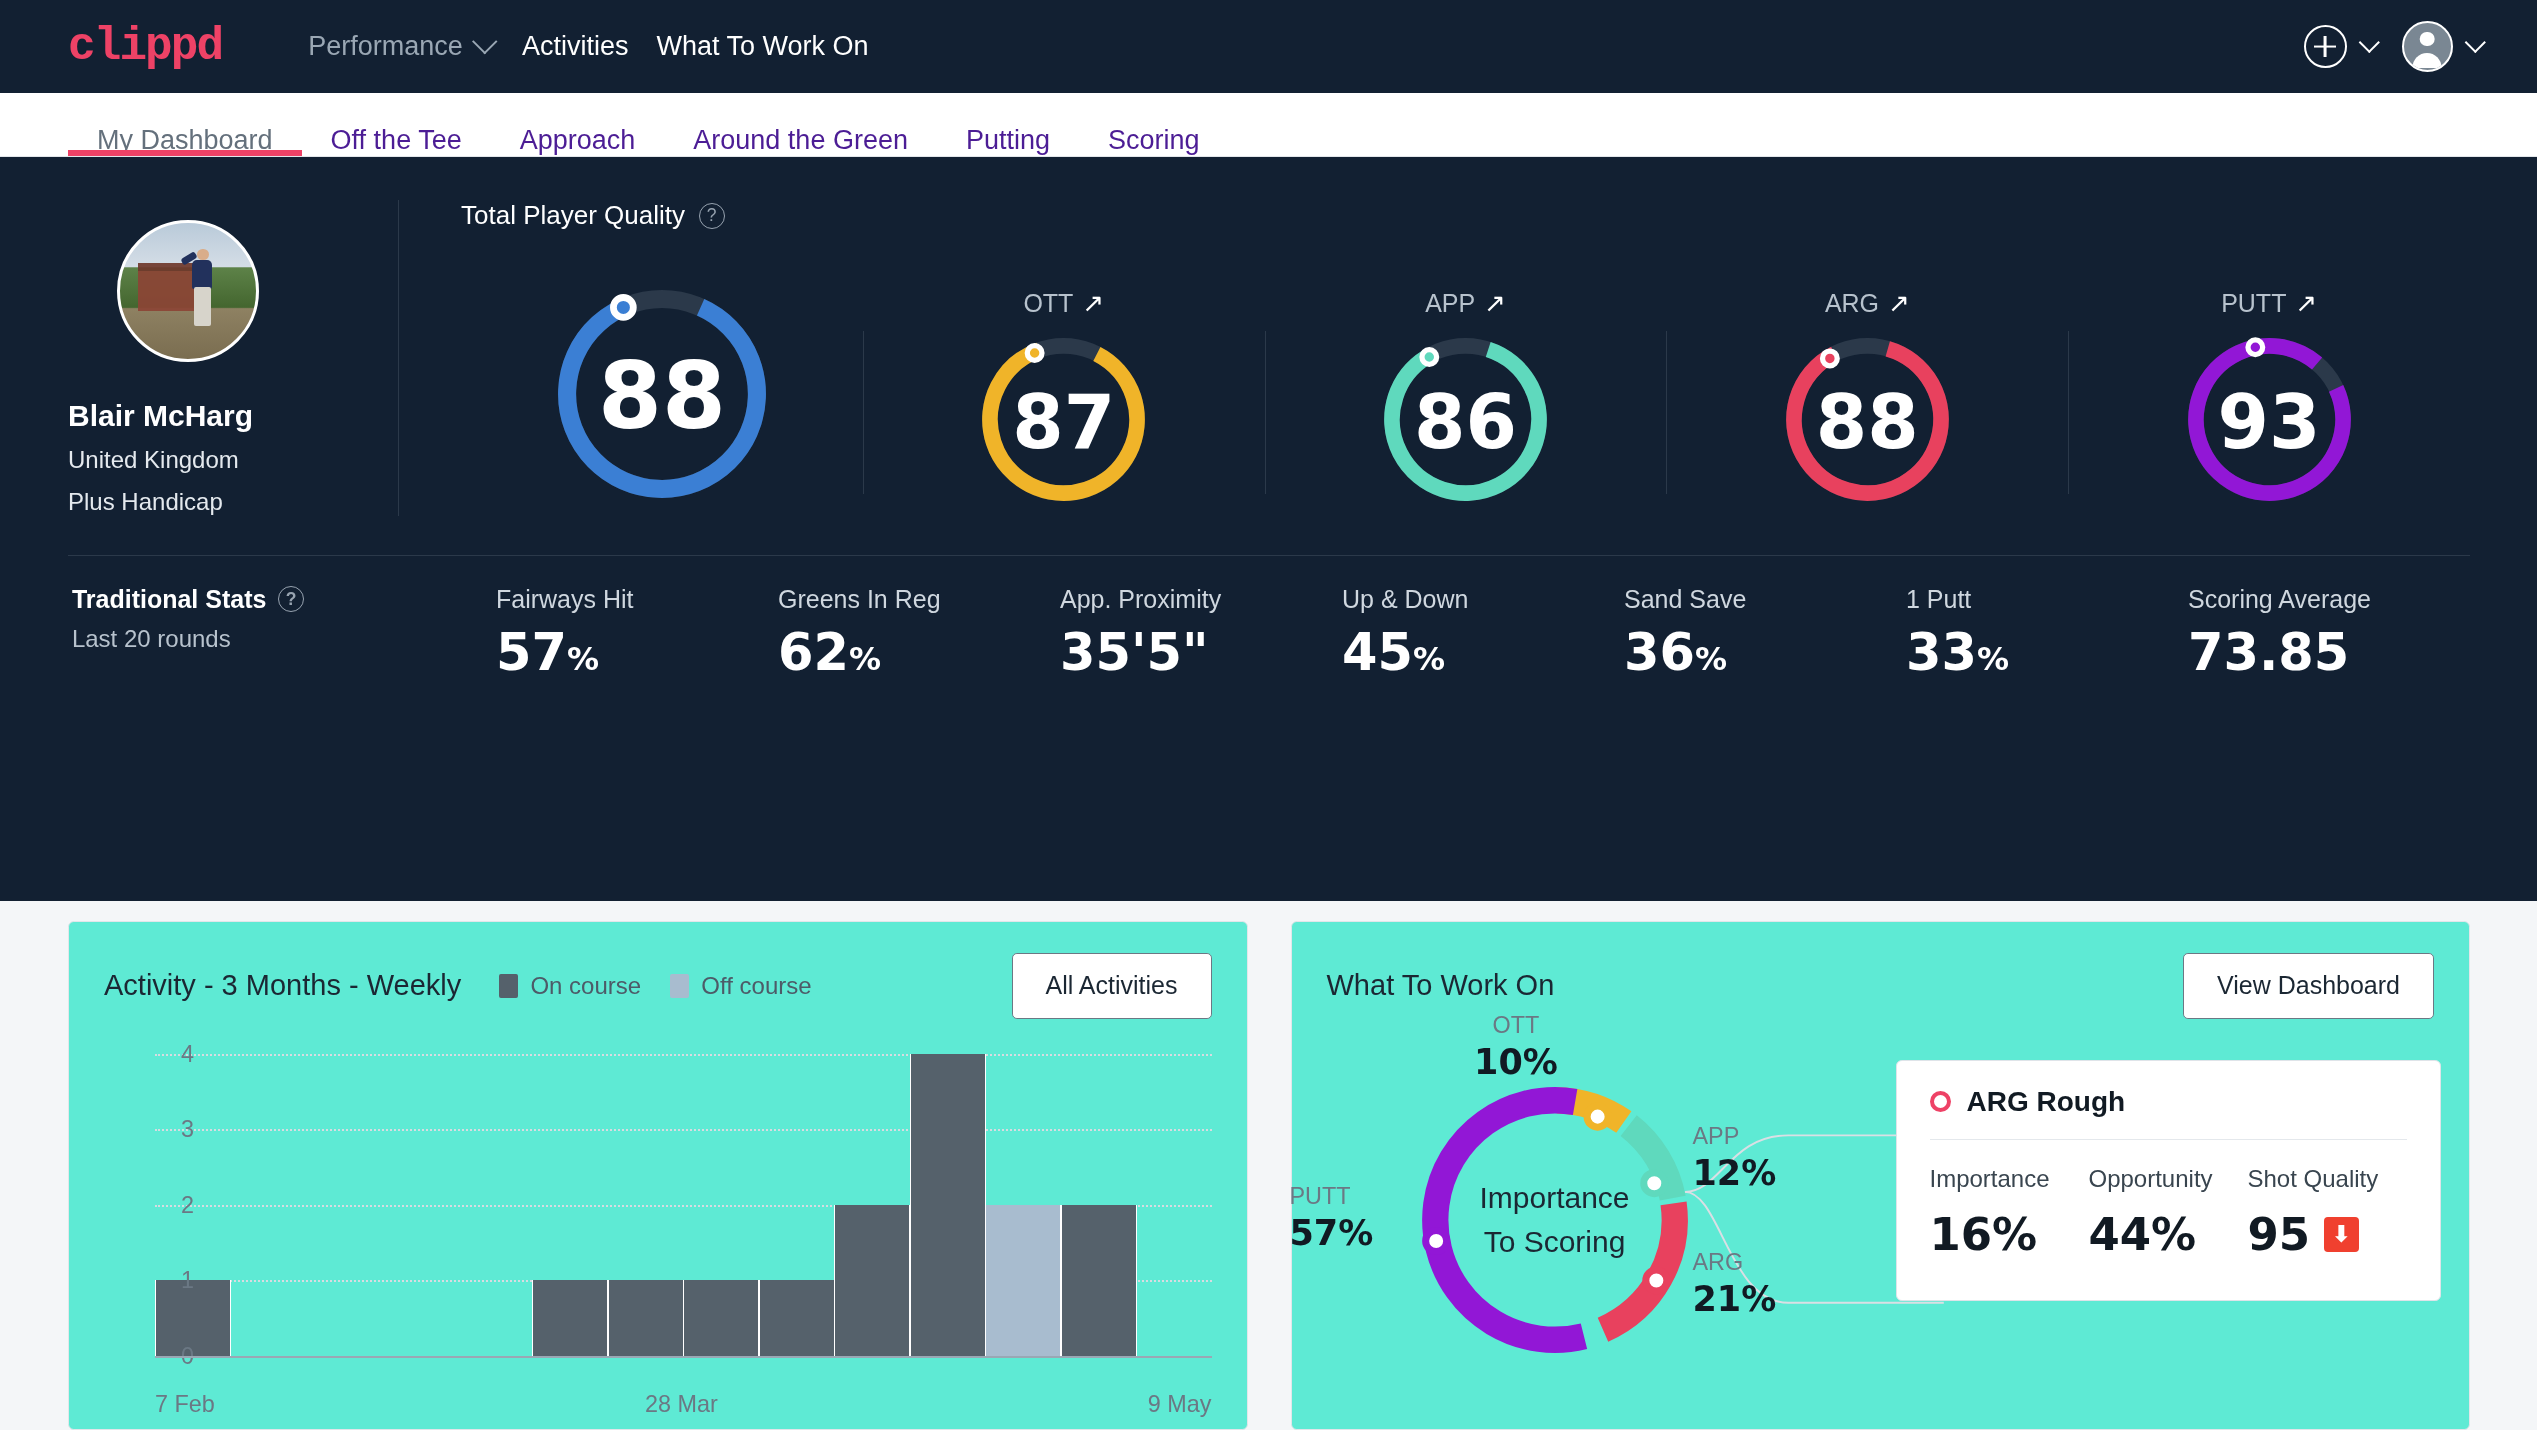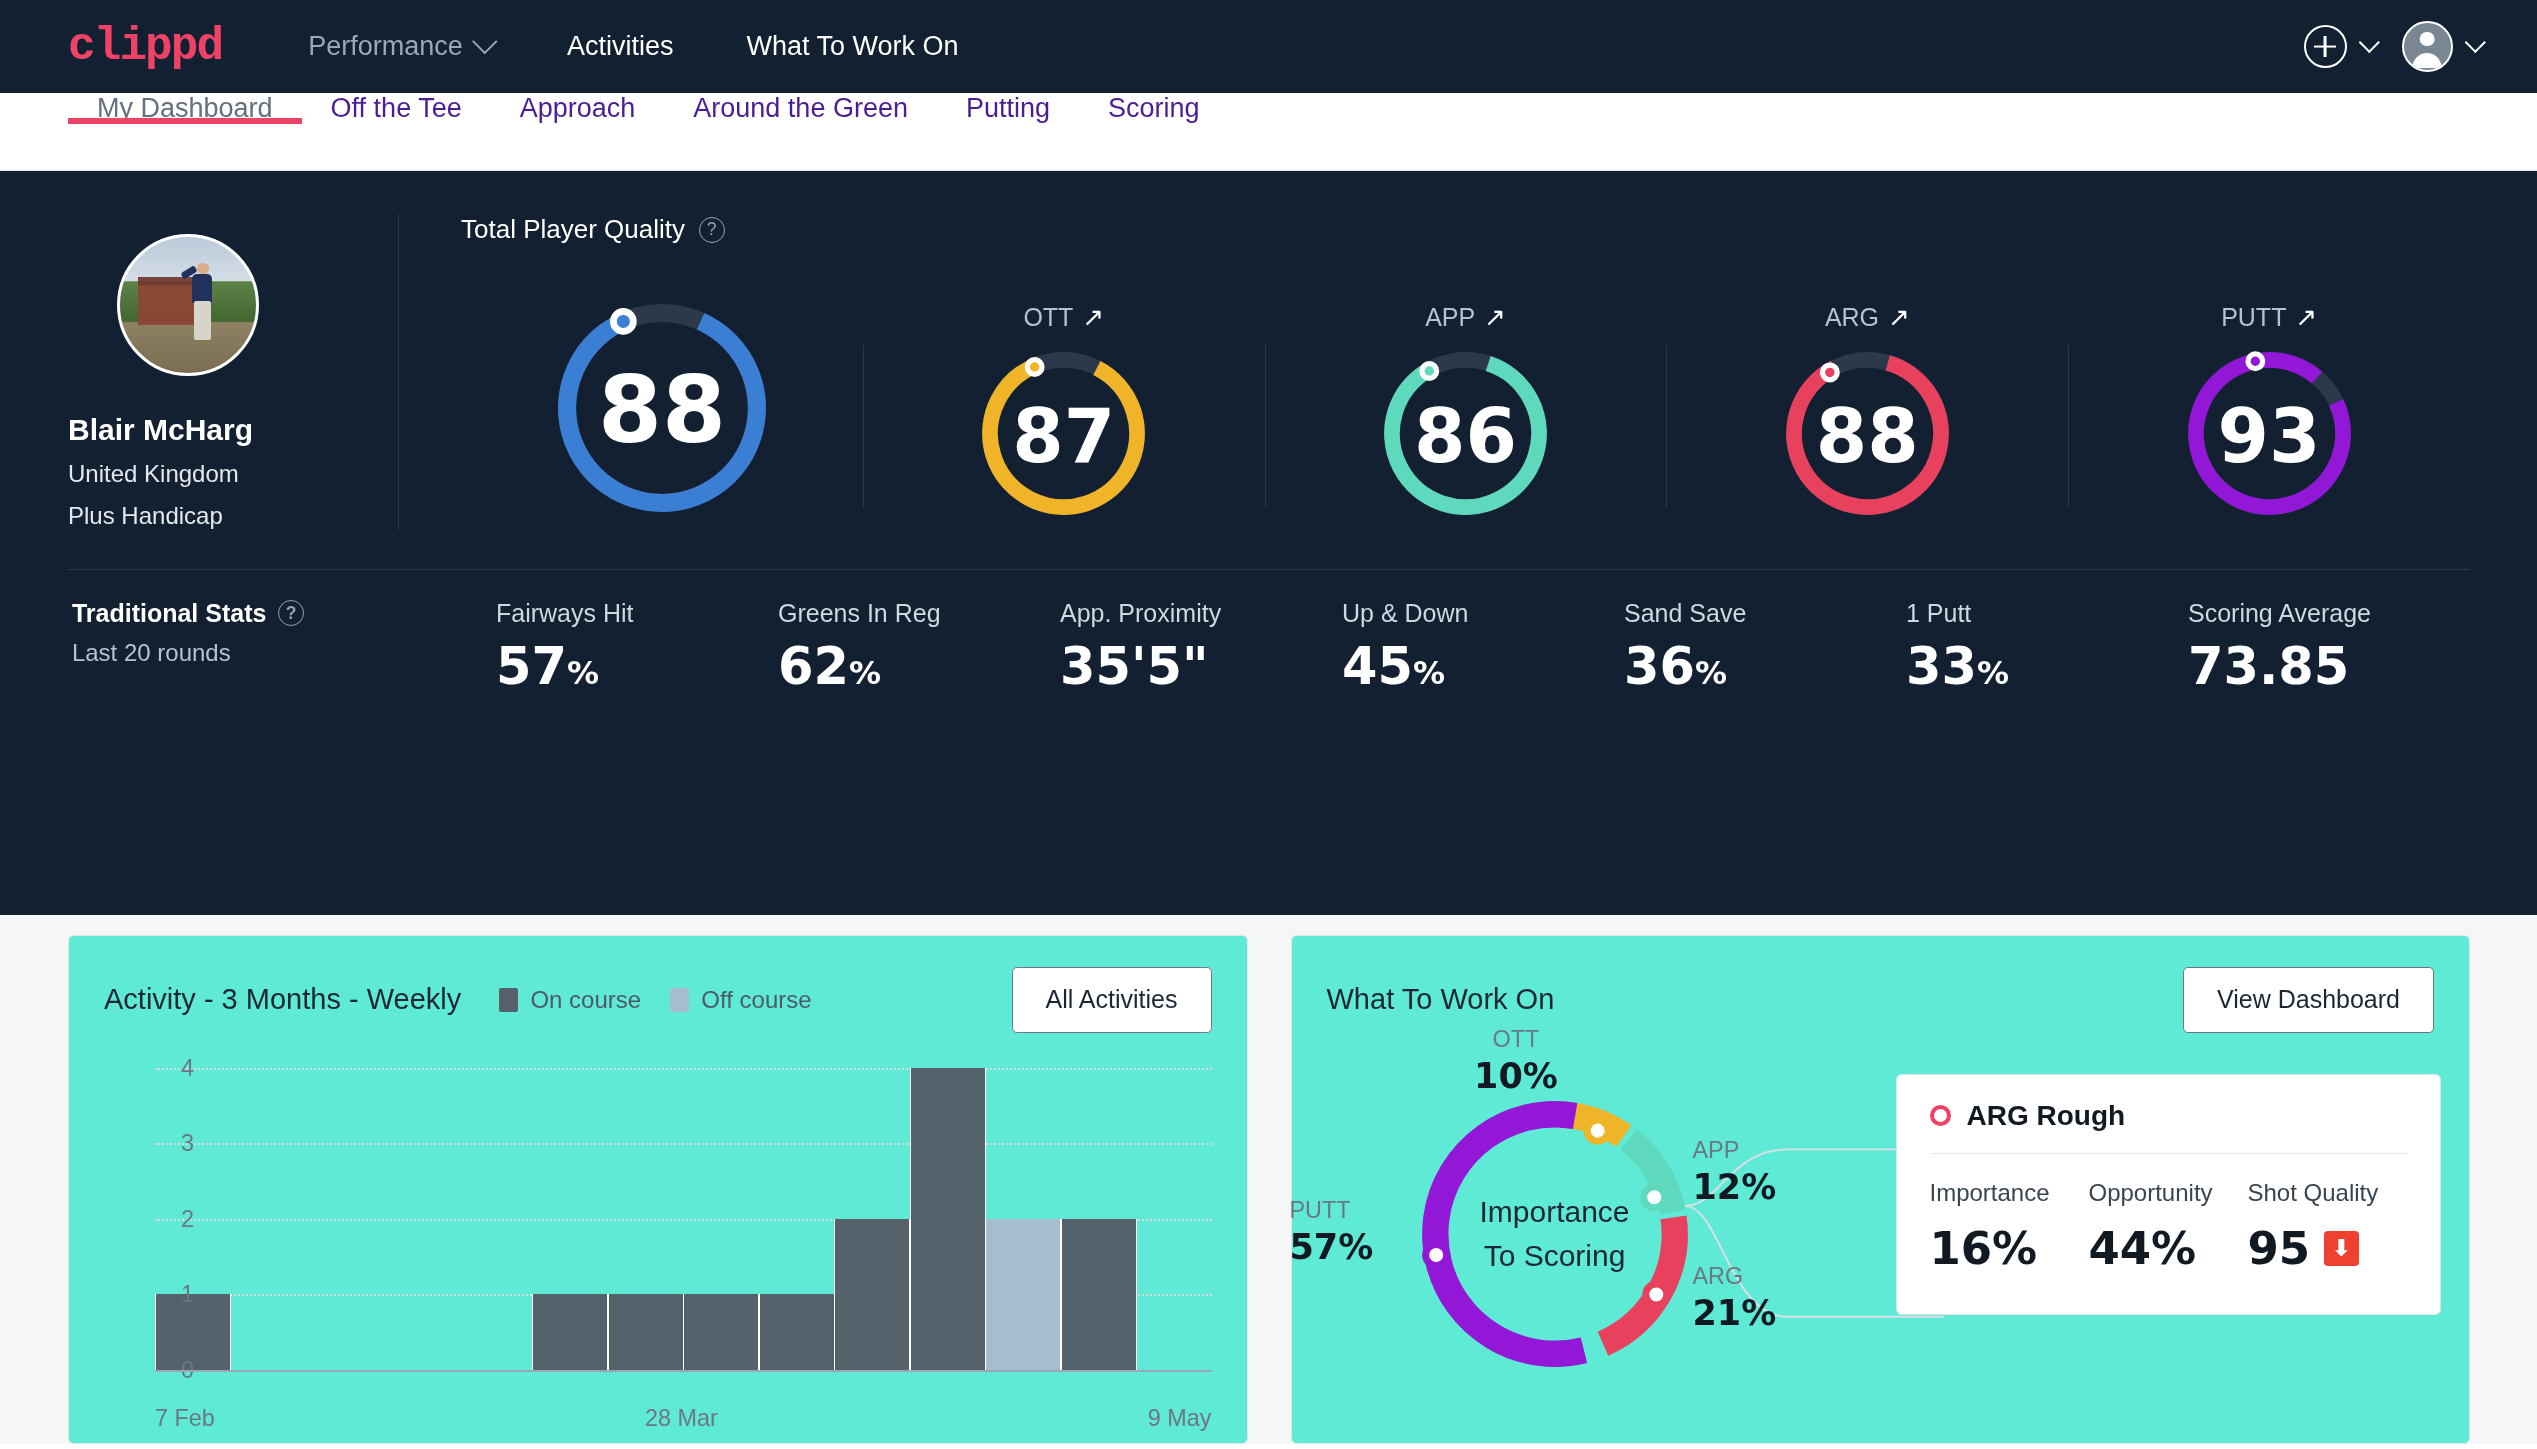--- a/index.html
+++ b/index.html
@@ -20,21 +20,21 @@
     position: relative;
   }
   .logo {
     font-size: 46px;
     font-weight: 700;
     color: #ee4266;
     letter-spacing: -1.9px;
     margin-right: 86px;
     font-family: Liberation Mono, monospace;
   }
-  .navlinks { display: flex; align-items: center; gap: 73px; }
+  .navlinks { display: flex; align-items: center; gap: 28px; }
   .navlink {
     font-size: 27px;
     color: #ffffff;
     display: flex;
     align-items: center;
     gap: 13.6px;
     cursor: pointer;
     white-space: nowrap;
   }
   .navlink.dim { color: #9aa7b4; }
@@ -76,24 +76,24 @@
   }
   .chev-sm {
     width: 14.6px; height: 14.6px;
     border-right: 2.9px solid #ffffff;
     border-bottom: 2.9px solid #ffffff;
     transform: rotate(45deg) translate(-2.9px,-2.9px);
   }
 
   
   .tabbar {
-    height: 78px;
+    height: 64px;
     background: #ffffff;
     display: flex;
-    align-items: flex-start;
+    align-items: flex-end;
     padding-left: 68px;
     border-bottom: 1px solid #e2e6ea;
   }
   .tab {
     display: flex; align-items: center;
     font-size: 27px; color: #4c1d95;
     padding: 0 29px;
     cursor: pointer; position: relative;
     white-space: nowrap;
   }

